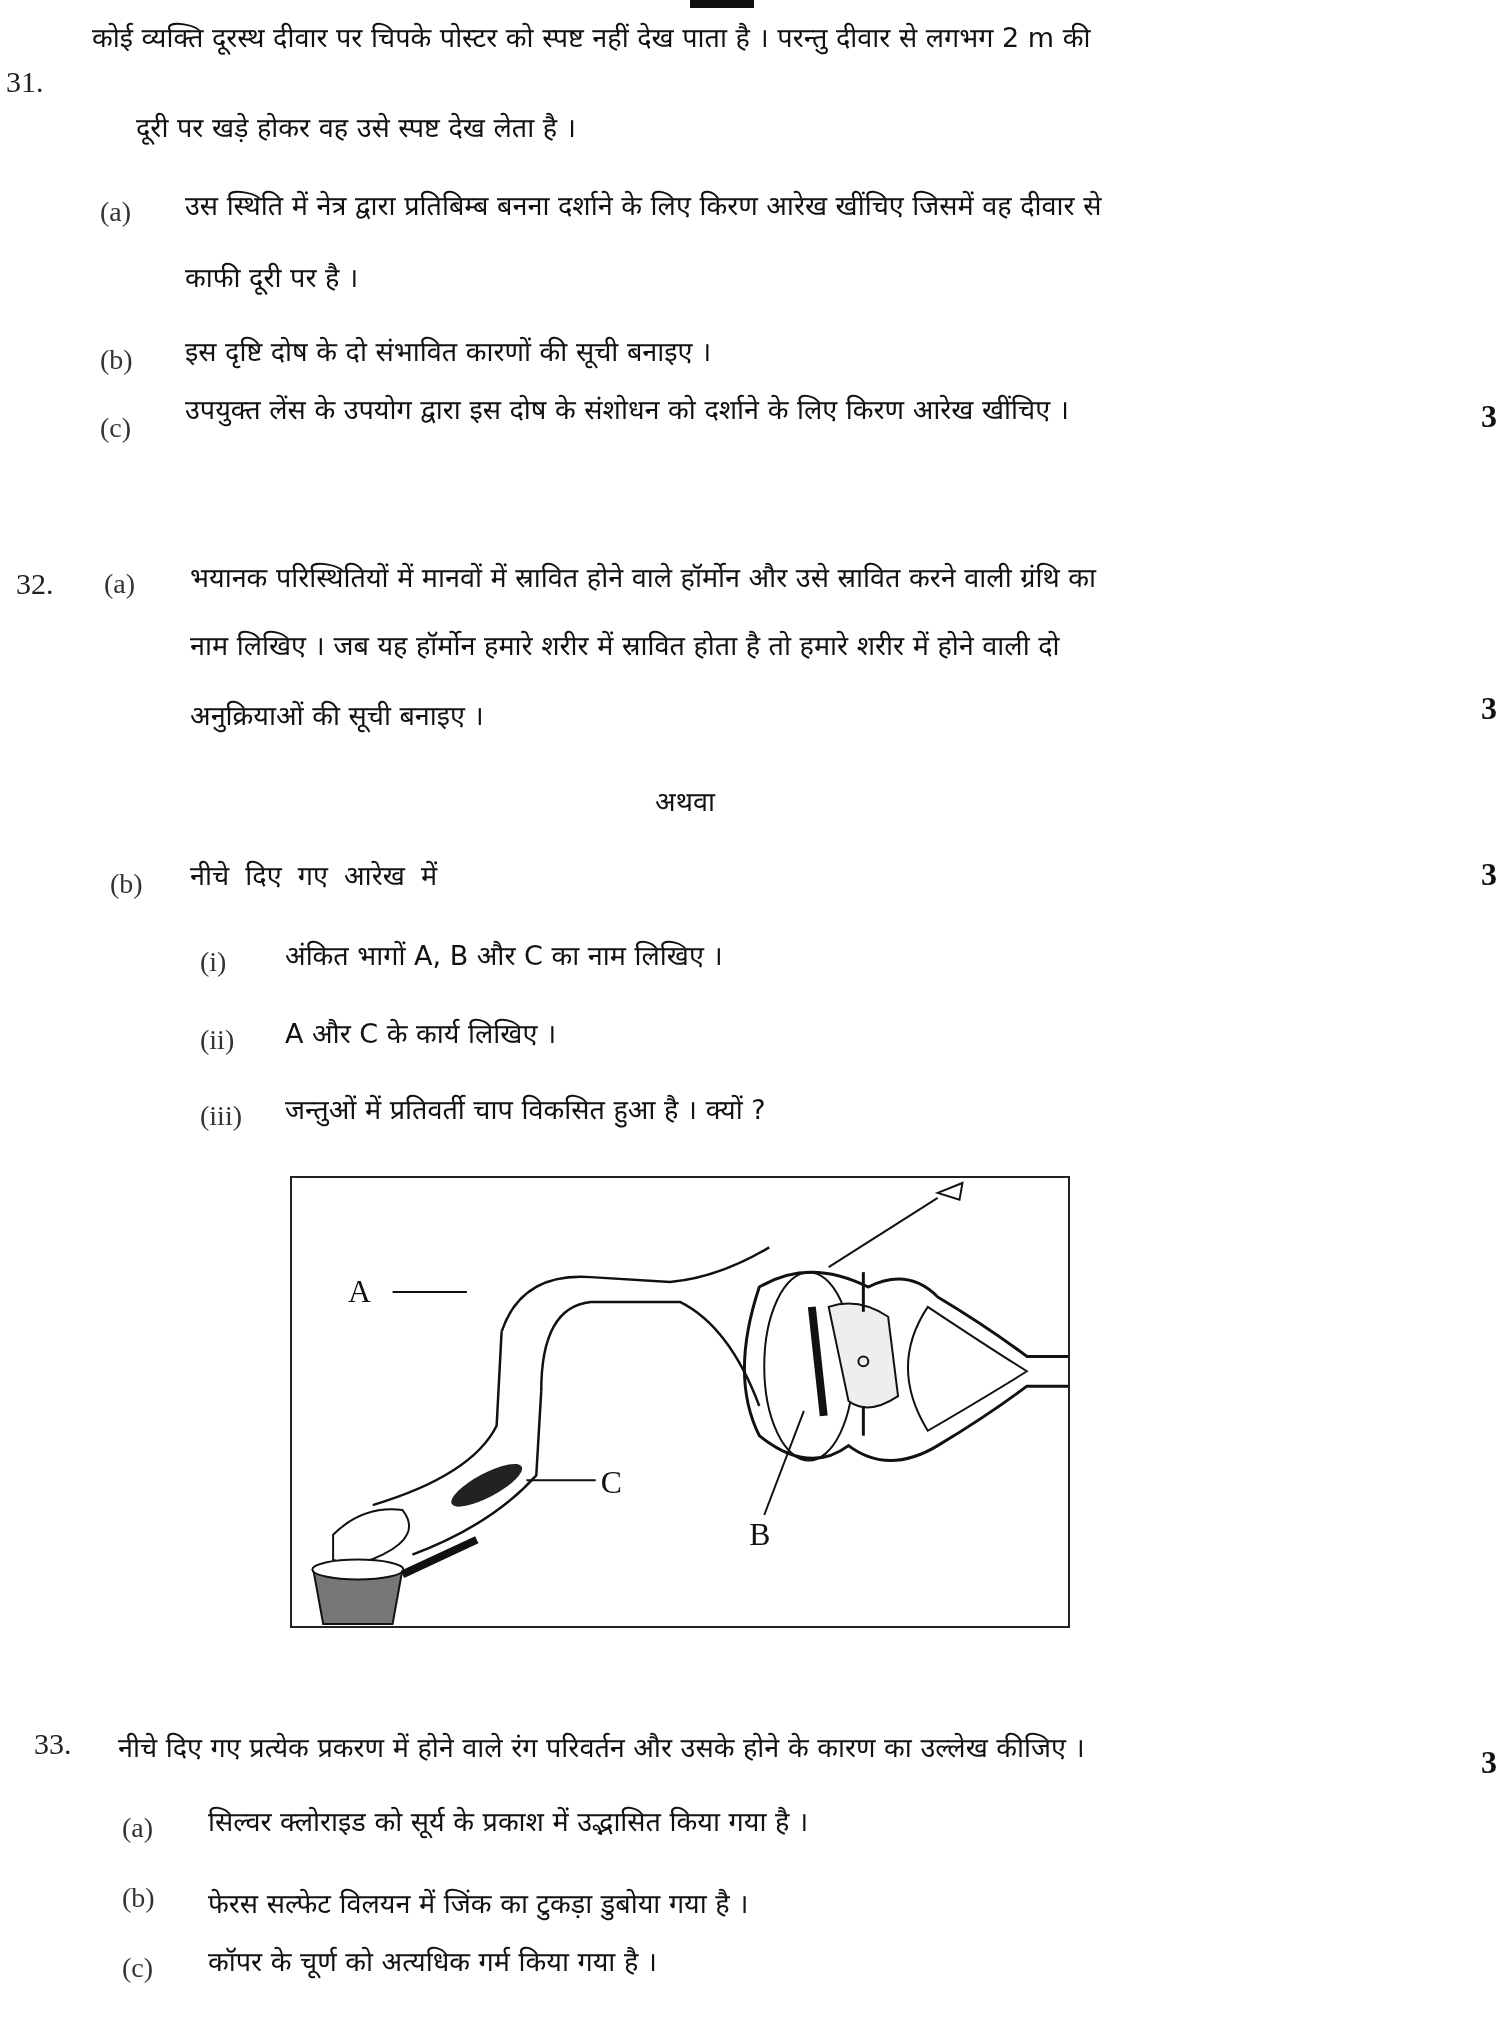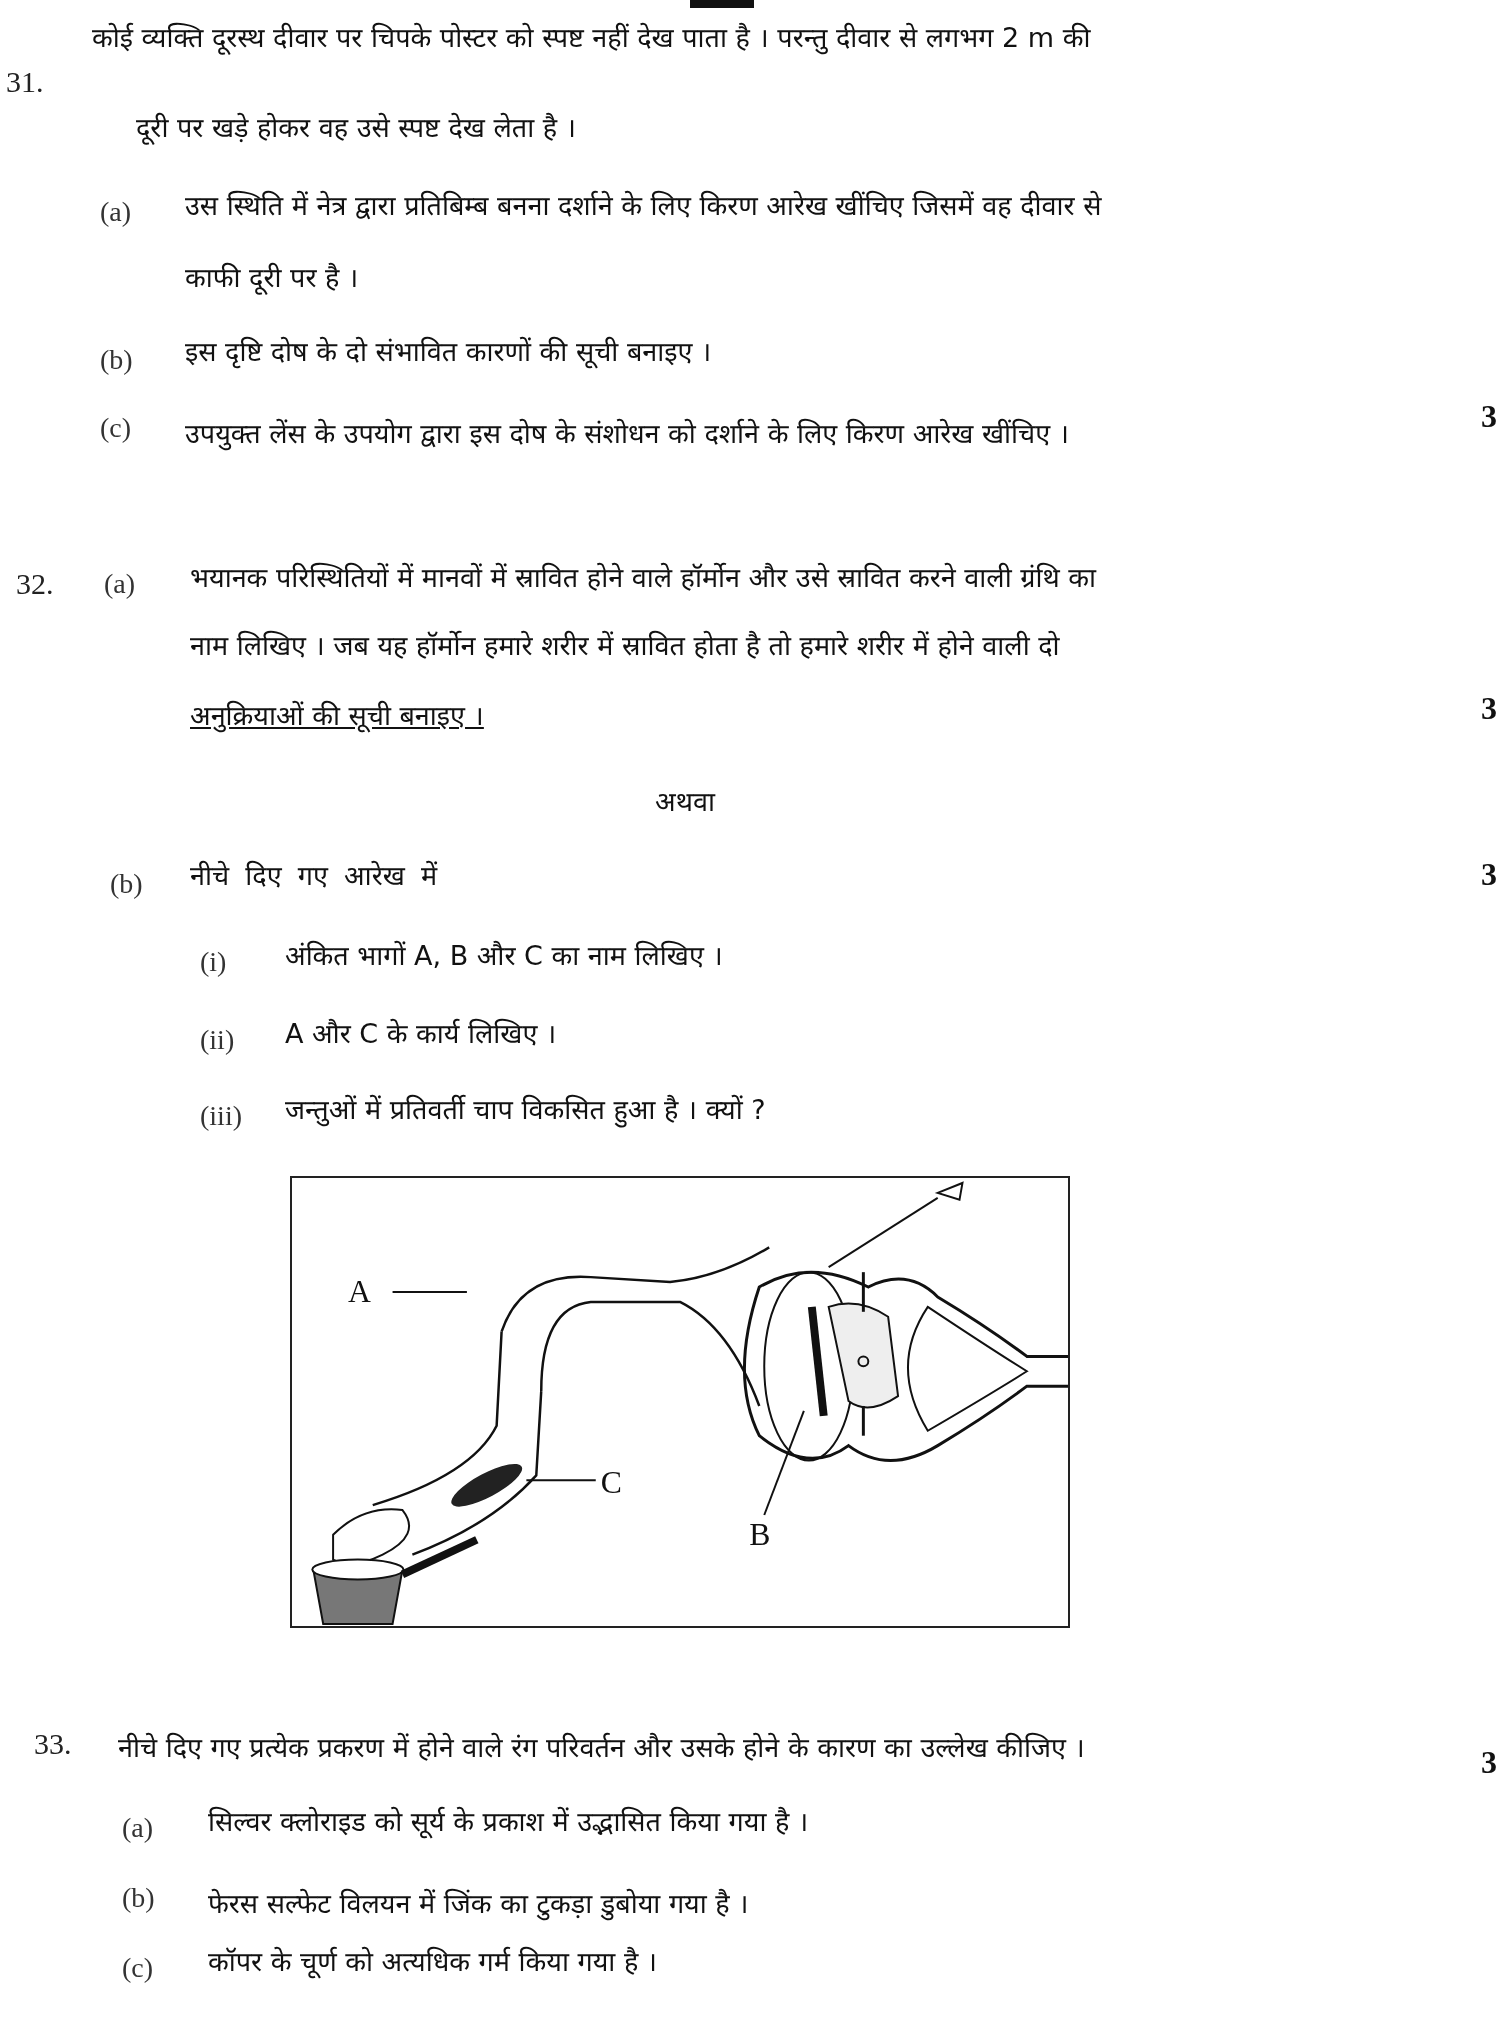--- a/index.html
+++ b/index.html
@@ -26,30 +26,30 @@
   <span class="line" style="left:92px;top:106px;margin-left:44px;">दूरी पर खड़े होकर वह उसे स्पष्ट देख लेता है ।</span>
 
   <span class="lbl" style="left:100px;top:190px;">(a)</span>
   <span class="line" style="left:185px;top:184px;">उस स्थिति में नेत्र द्वारा प्रतिबिम्ब बनना दर्शाने के लिए किरण आरेख खींचिए जिसमें वह दीवार से</span>
   <span class="line" style="left:185px;top:256px;">काफी दूरी पर है ।</span>
 
   <span class="lbl" style="left:100px;top:338px;">(b)</span>
   <span class="line" style="left:185px;top:330px;">इस दृष्टि दोष के दो संभावित कारणों की सूची बनाइए ।</span>
 
   <span class="lbl" style="left:100px;top:406px;">(c)</span>
-  <span class="line" style="left:185px;top:412px;text-align:right;">उपयुक्त लेंस के उपयोग द्वारा इस दोष के संशोधन को दर्शाने के लिए किरण आरेख खींचिए ।</span>
+  <span class="line" style="left:185px;top:388px;text-align:right;">उपयुक्त लेंस के उपयोग द्वारा इस दोष के संशोधन को दर्शाने के लिए किरण आरेख खींचिए ।</span>
   <span class="marks" style="top:394px;">3</span>
 </div>
 
 <div>
   <span class="num" style="left:16px;top:562px;">32.</span>
   <span class="lbl" style="left:104px;top:562px;">(a)</span>
   <span class="line" style="left:190px;top:556px;">भयानक परिस्थितियों में मानवों में स्रावित होने वाले हॉर्मोन और उसे स्रावित करने वाली ग्रंथि का</span>
   <span class="line" style="left:190px;top:624px;">नाम लिखिए । जब यह हॉर्मोन हमारे शरीर में स्रावित होता है तो हमारे शरीर में होने वाली दो</span>
-  <span class="line" style="left:190px;top:694px;text-decoration:underline;">अनुक्रियाओं की सूची बनाइए ।</span>
+  <span class="line" style="left:190px;top:694px;">अनुक्रियाओं की सूची बनाइए ।</span>
   <span class="marks" style="top:686px;">3</span>
 
   <span class="line bold" style="left:655px;top:780px;">अथवा</span>
 
   <span class="lbl" style="left:110px;top:862px;">(b)</span>
   <span class="line" style="left:190px;top:856px;font-family:Liberation Mono, monospace;">नीचे दिए गए आरेख में</span>
   <span class="marks" style="top:852px;">3</span>
 
   <span class="lbl" style="left:200px;top:940px;">(i)</span>
   <span class="line" style="left:285px;top:934px;">अंकित भागों A, B और C का नाम लिखिए ।</span>

